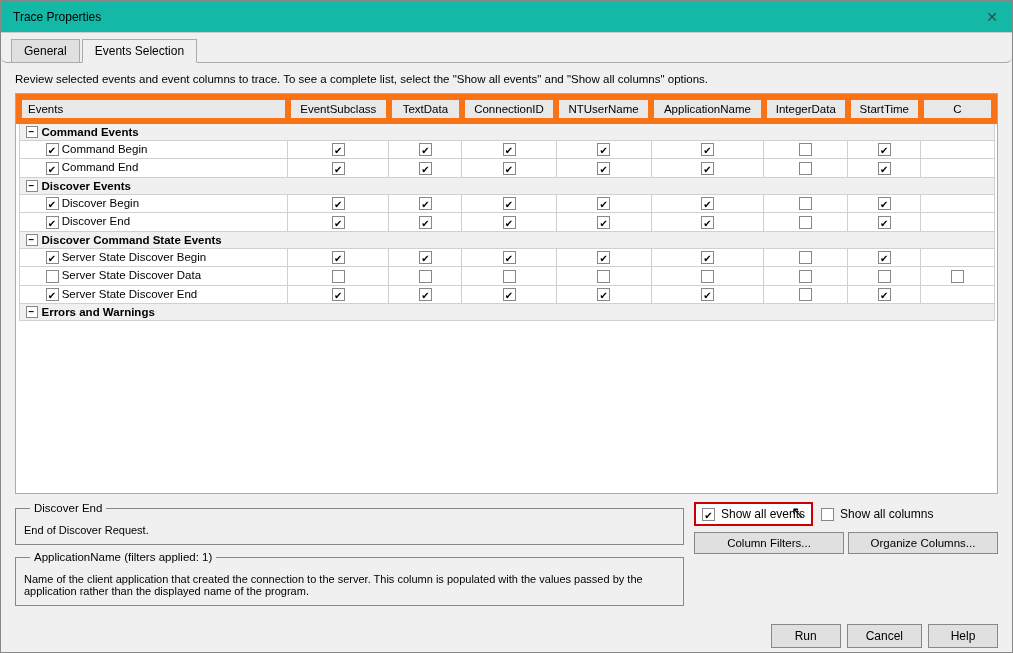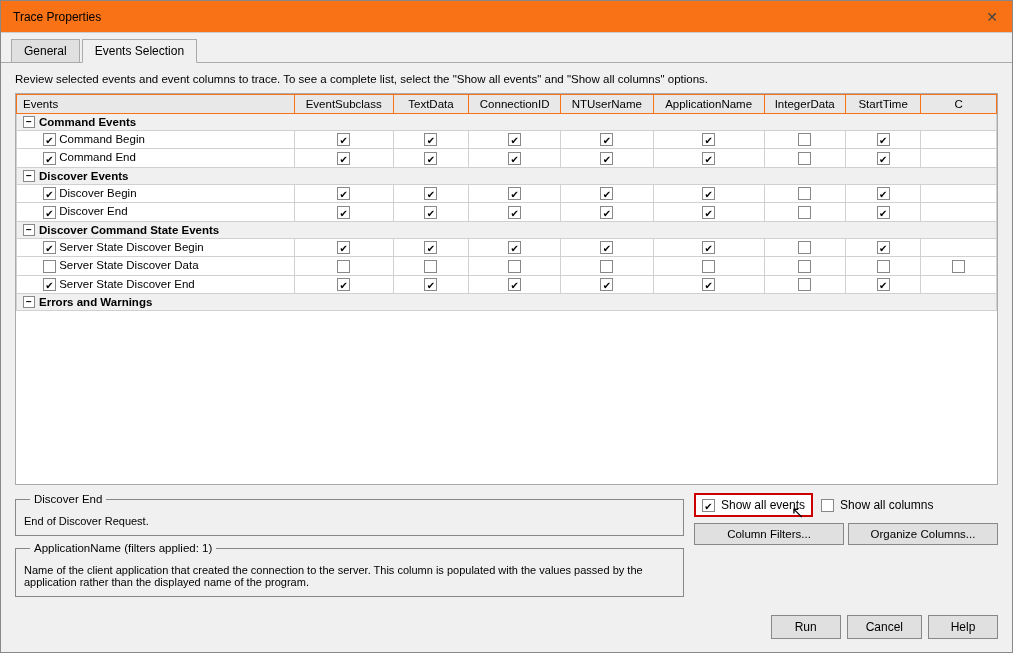--- a/index.html
+++ b/index.html
@@ -1,45 +1,45 @@
 <!DOCTYPE html>
 <html><head>
   <meta charset="utf-8">
   <style>
     * { box-sizing: border-box; margin: 0; padding: 0; }
     body { background: #c0c0c0; font-family: 'Segoe UI', Tahoma, sans-serif; font-size: 12px; display: flex; justify-content: center; align-items: center; height: 100vh; }
     .dialog { background: #f0f0f0; border: 1px solid #888; width: 1013px; height: 653px; display: flex; flex-direction: column; box-shadow: 3px 3px 10px rgba(0,0,0,0.3); position: relative; }
-    .title-bar { background: #f97316; border-bottom: 1px solid #ccc; display: flex; align-items: center; justify-content: space-between; padding: 14px 12px; height: 32px; }
+    .title-bar { background: #14b8a6; border-bottom: 1px solid #ccc; display: flex; align-items: center; justify-content: space-between; padding: 14px 12px; height: 32px; }
     .title-bar-text { font-size: 12px; color: #000; }
     .close-btn { width: 16px; height: 16px; background: none; border: none; cursor: pointer; font-size: 14px; color: #444; display: flex; align-items: center; justify-content: center; }
-    .tabs { display: flex; padding: 6px 10px 0; border-bottom: 1px solid #aaa; background: #f0f0f0; }
+    .tabs { display: flex; padding: 6px 10px 0; border-bottom: 1px solid #aaa; background: #f0f0f0; border-radius: 6px; }
     .tab { padding: 4px 12px; border: 1px solid #aaa; background: #e0e0e0; cursor: pointer; font-size: 12px; margin-right: 2px; border-bottom: none; }
     .tab.active { background: #f0f0f0; border-bottom: 1px solid #f0f0f0; z-index: 1; margin-bottom: -1px; }
     .content { flex: 1; padding: 10px 14px; display: flex; flex-direction: column; overflow: hidden; }
     .description { font-size: 11.5px; margin-bottom: 8px; color: #000; }
     .table-container { flex: 1; border: 1px solid #aaa; overflow: auto; background: #fff; min-height: 0; }
     table { border-collapse: collapse; width: 100%; font-size: 11.5px; }
-    thead tr th { background: #e8e8e8; border: 1px solid #f97316; padding: 3px 6px; text-align: left; font-weight: normal; white-space: nowrap; position: sticky; top: 0; z-index: 2; }
+    thead tr th { background: #e8e8e8; border: 6px solid #f97316; padding: 3px 6px; text-align: left; font-weight: normal; white-space: nowrap; position: sticky; top: 0; z-index: 2; }
     tbody tr td { border: 1px solid #d0d0d0; padding: 2px 6px; background: #fff; }
     .group-row td { font-weight: bold; background: #f0f0f0; }
     .col-events { width: 250px; min-width: 180px; }
     .col-check { width: 68px; text-align: center; }
     .indent { padding-left: 20px; }
     .cb { display: inline-block; width: 13px; height: 13px; border: 1px solid #888; background: #fff; vertical-align: middle; text-align: center; line-height: 12px; font-size: 11px; }
     .cb.checked::after { content: '✔'; color: #000; font-size: 10px; }
     .cb.unchecked { }
     .collapse-icon { display: inline-block; width: 12px; height: 12px; border: 1px solid #888; background: #fff; text-align: center; line-height: 10px; font-size: 10px; margin-right: 4px; vertical-align: middle; cursor: pointer; }
     .bottom-section { display: flex; gap: 10px; margin-top: 8px; }
     .info-panel { flex: 1; display: flex; flex-direction: column; gap: 6px; }
     .fieldset-box { border: 1px solid #888; padding: 6px 8px 8px; font-size: 11.5px; }
     .fieldset-legend { font-size: 11.5px; padding: 0 4px; margin-left: 6px; color: #000; background: #f0f0f0; }
     .fieldset-box p { font-size: 11px; color: #000; margin-top: 4px; }
     .show-all-events-box { border: 2px solid #cc0000; padding: 3px 6px; display: flex; align-items: center; gap: 6px; background: #fff; }
     .show-all-cols { display: flex; align-items: center; gap: 6px; padding: 2px 6px; background: #f0f0f0; }
-    .btn-row { display: flex; justify-content: flex-end; gap: 6px; padding: 8px 14px 13px; }
+    .btn-row { display: flex; justify-content: flex-end; gap: 6px; padding: 8px 14px 4px; }
     .btn { padding: 4px 18px; border: 1px solid #888; background: #e0e0e0; cursor: pointer; font-size: 12px; min-width: 70px; }
     .right-buttons { display: flex; flex-direction: row; gap: 4px; }
     .right-btn { padding: 4px 10px; border: 1px solid #888; background: #e0e0e0; cursor: pointer; font-size: 11.5px; width: 150px; }
     .col-events-cell { display: flex; align-items: center; }
     .cursor-arrow { font-size: 16px; position: absolute; left: 790px; top: 502px; color: #000; pointer-events: none; z-index: 10; }
   </style>
 </head>
 <body>
 
 <div class="dialog">

